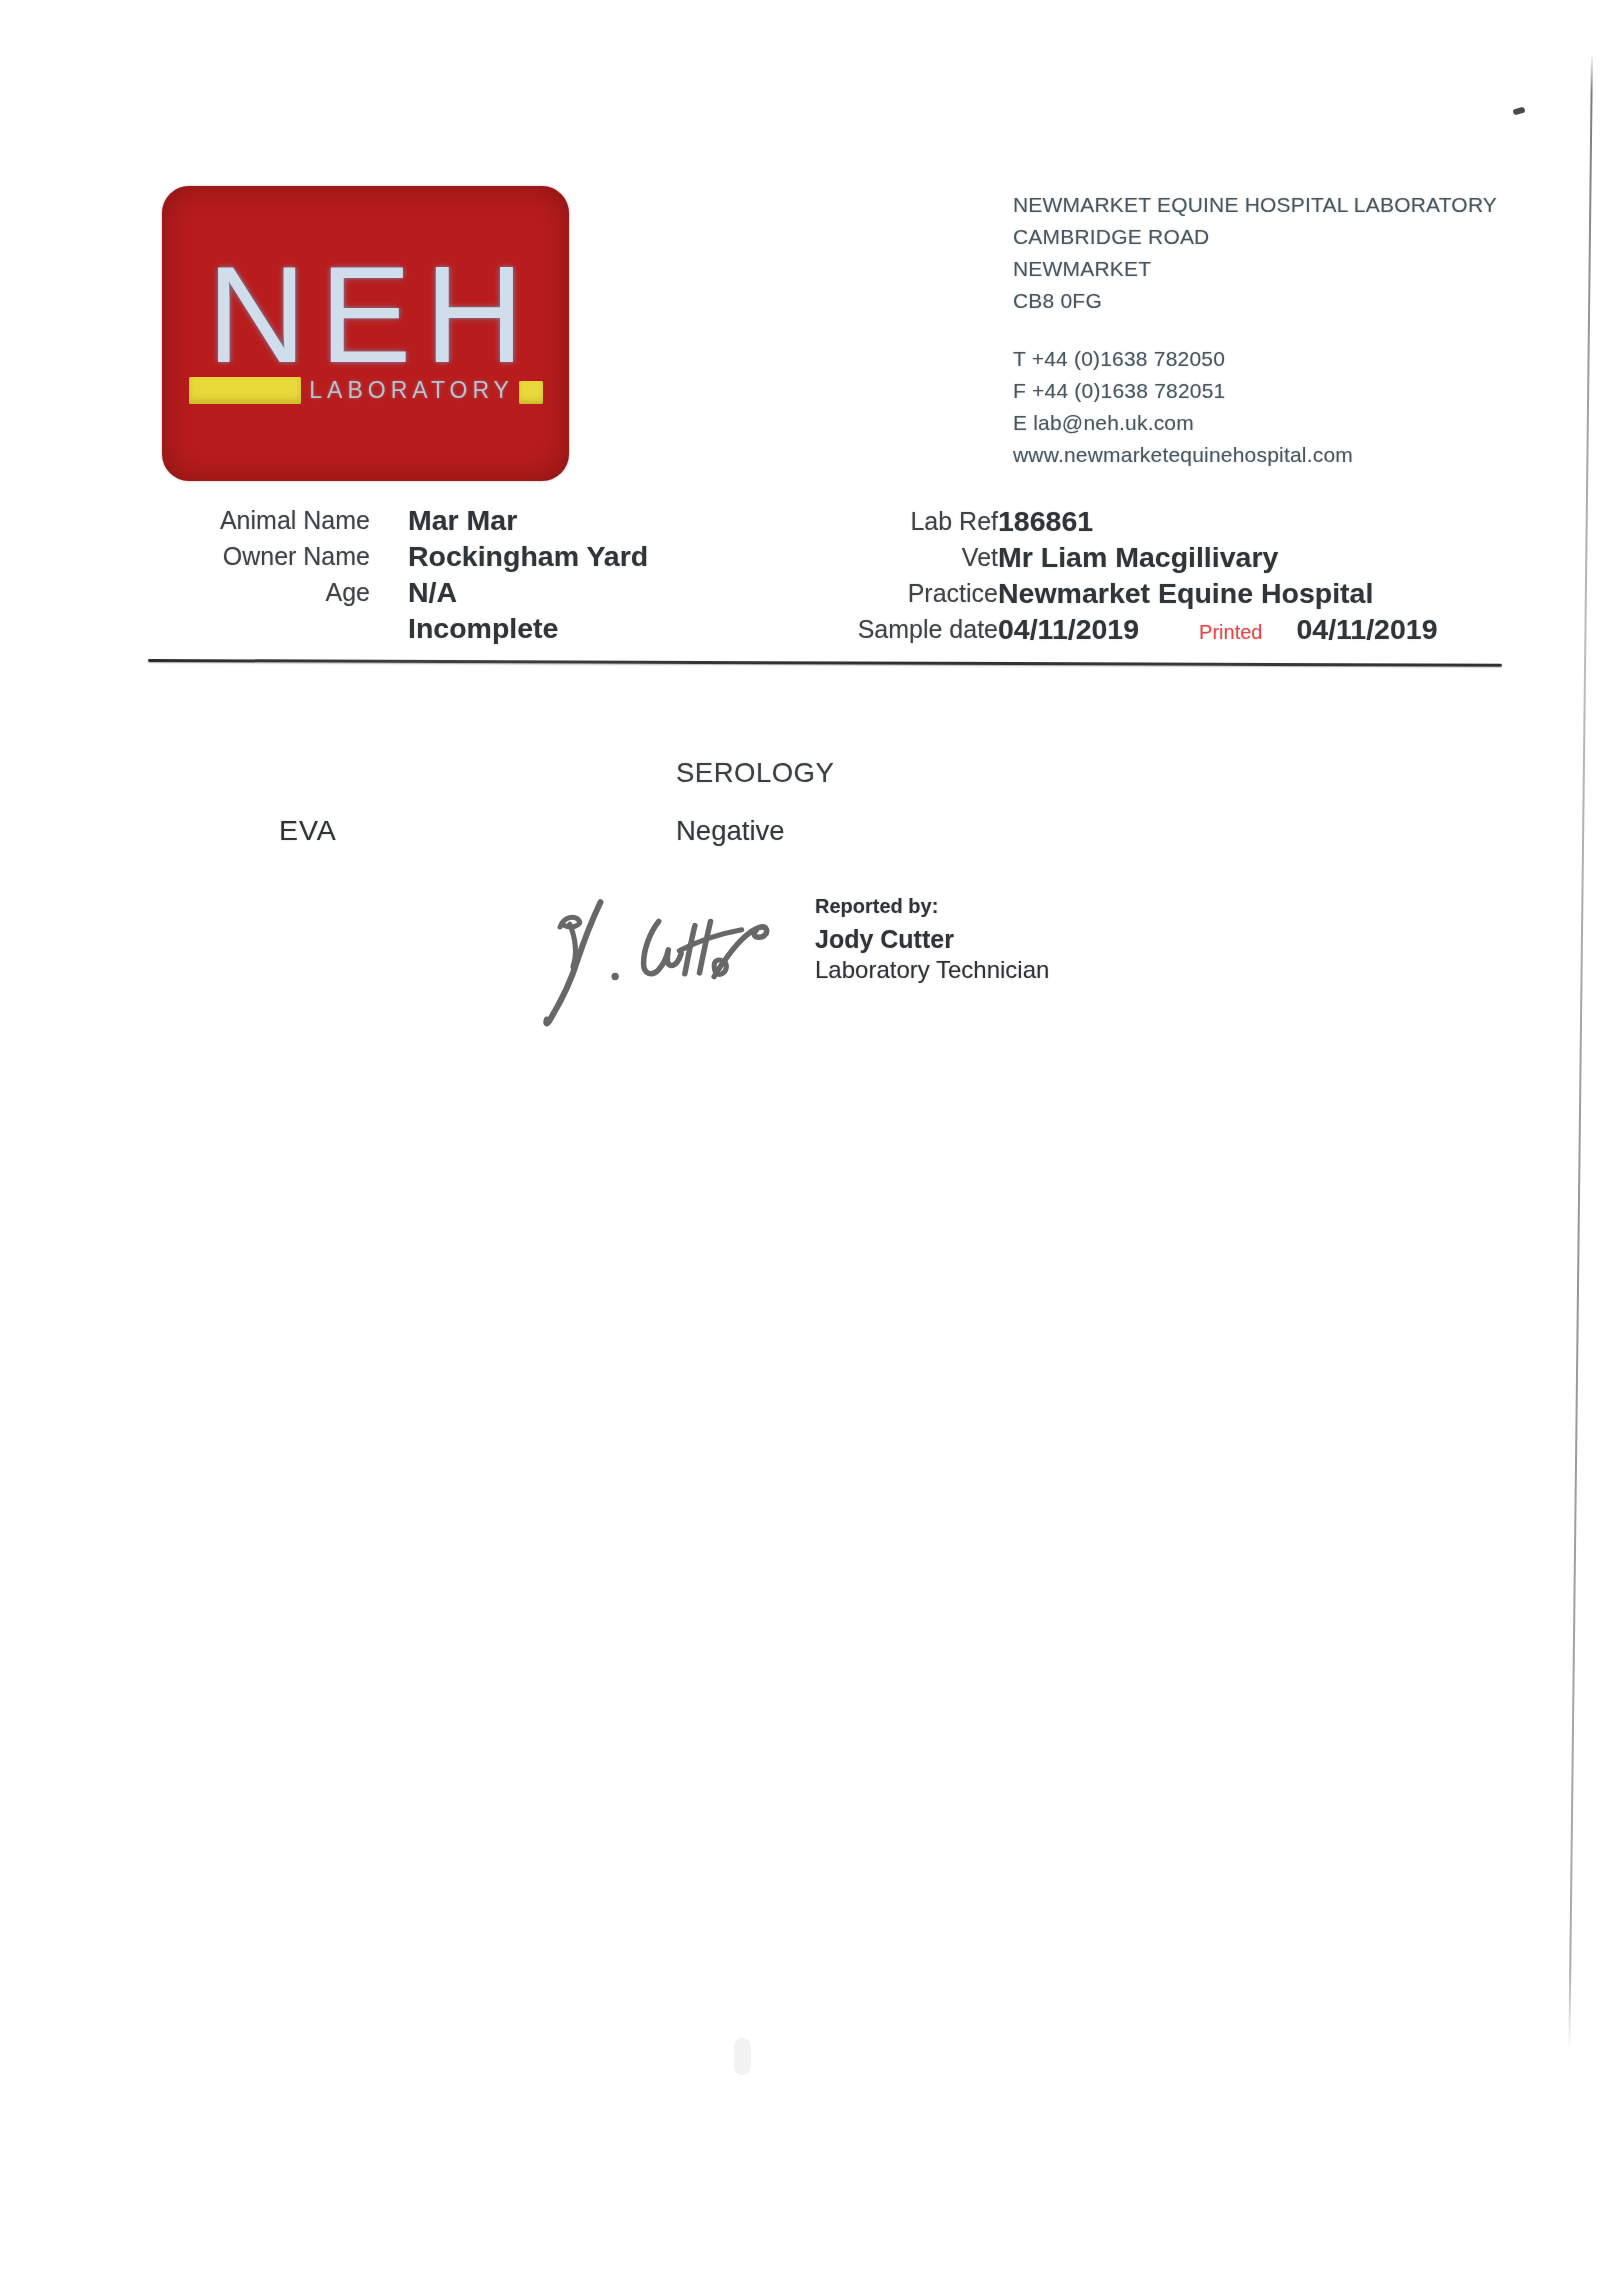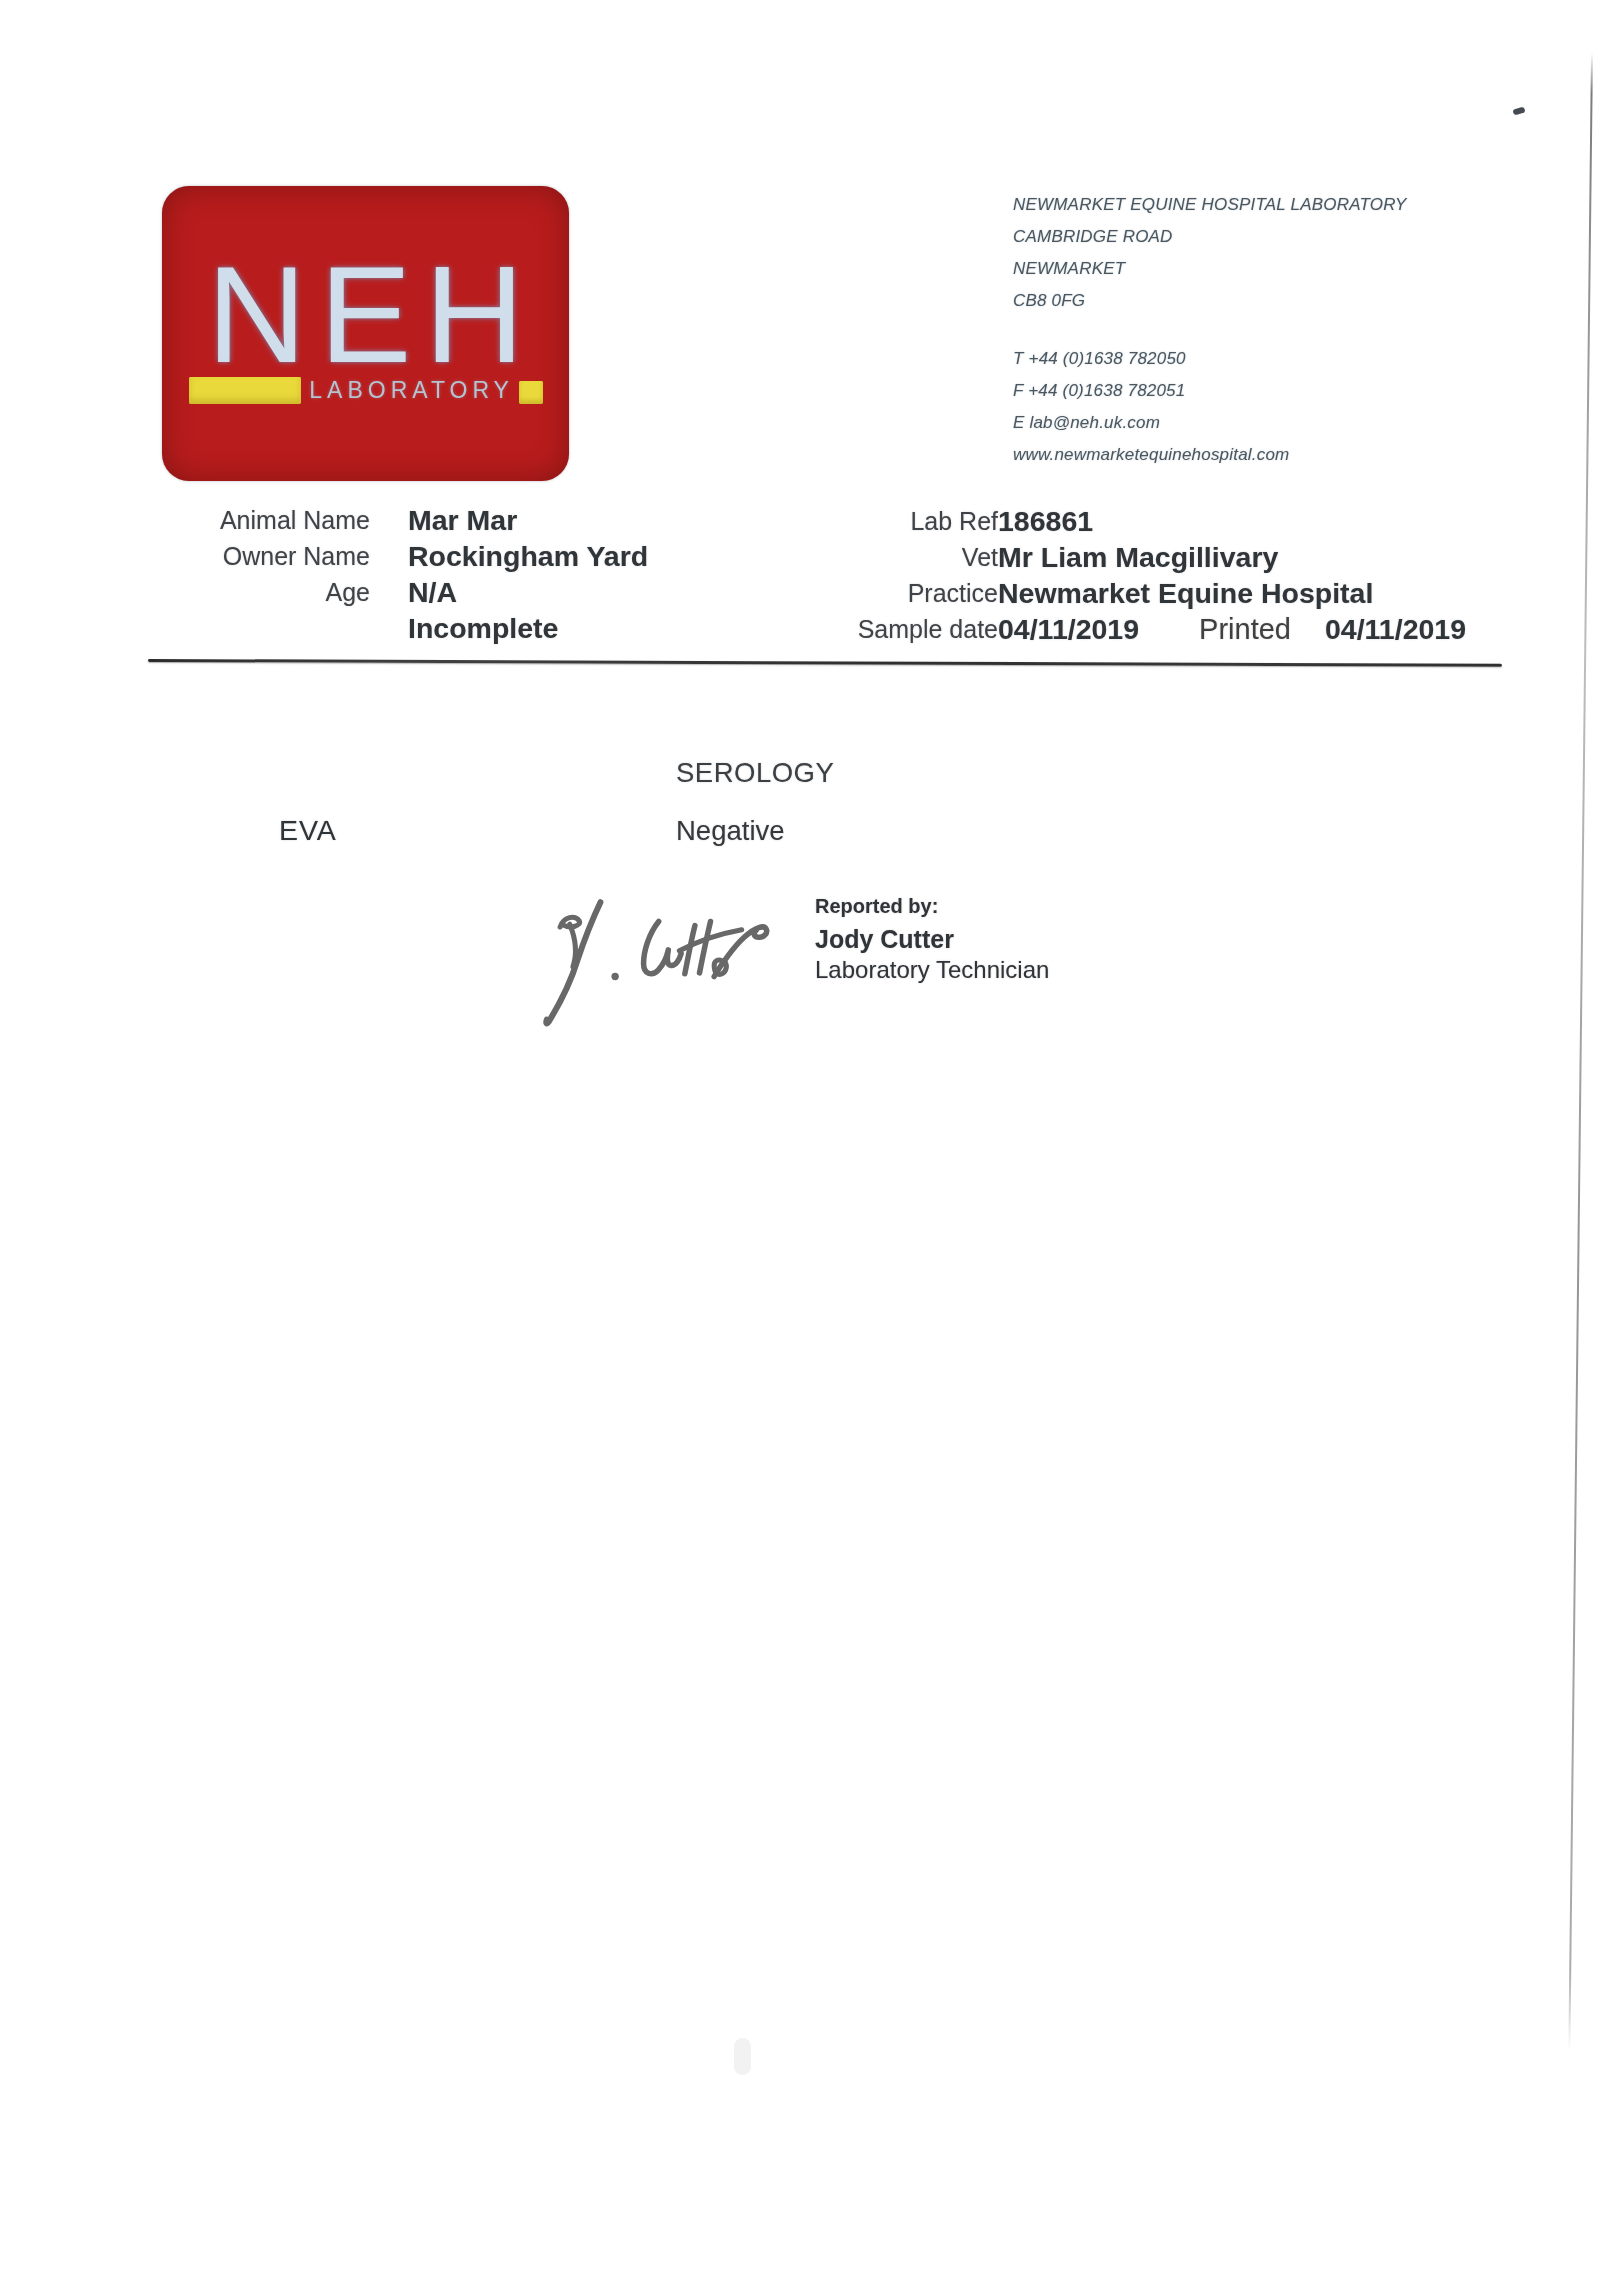--- a/index.html
+++ b/index.html
@@ -17,33 +17,33 @@
   .logo-bottom { position:absolute; left:27px; right:20px; top:191px; height:27px;
     display:flex; align-items:flex-end; }
   .logo-bar { width:112px; height:27px; background:#e9d93a; border-radius:1.4px;
     box-shadow: inset 0 -4.6px 6.4px rgba(120,100,0,.25); }
   .logo-lab { margin-left:8.3px; font-size:23px; letter-spacing:5px; color:#b5c4d1;
     white-space:nowrap; text-shadow:0 0 3.7px rgba(150,180,210,.4); }
   .logo-sq { margin-left:5.5px; width:24px; height:23px; background:#e9d93a; border-radius:1.4px;
     box-shadow: inset 0 -3.7px 4.6px rgba(120,100,0,.25); }
 
   
-  .letterhead { position:absolute; left:1013px; top:189px; font-size:17px; line-height:32px;
-    color:#4a5760; letter-spacing:0.2px; text-shadow:0 0 1.8px rgba(80,100,115,.35); white-space:nowrap;font-style:italic; }
+  .letterhead { position:absolute; left:1013px; top:189px; font-size:21px; line-height:32px;
+    color:#4a5760; letter-spacing:0.2px; text-shadow:0 0 1.8px rgba(80,100,115,.35); white-space:nowrap; }
   .lh-gap { height:26px; }
 
   
   .info-grid { position:absolute; display:grid; font-size:25px; color:#3f4347;
     text-shadow:0 0 1.8px rgba(70,70,70,.28); }
   .patient-block { left:191px; top:502px; grid-template-columns:179px auto; column-gap:38px; }
   .case-block   { left:846px; top:503px; grid-template-columns:152px auto; }
   .info-grid > div { line-height:36px; white-space:nowrap; }
   .info-grid .lbl { text-align:right; }
   .info-grid .val { font-weight:bold; font-size:28.5px; color:#303539; }
-  .plbl { font-weight:normal; font-size:29px; color:#404040; margin-left:60px; }
+  .plbl { font-weight:normal; font-size:20px; color:#ef4444; margin-left:60px; }
   .pval { font-weight:bold; font-size:28.5px; color:#303539; margin-left:34px; }
 
   
   .divider { position:absolute; left:148px; top:659px; width:1354px; height:3.2px;
     background:linear-gradient(90deg,#2d2d2d,#404040 22%,#2f2f2f 55%,#383838 80%,#303030);
     border-radius:1.8px; transform:rotate(0.2deg); transform-origin:left center;
     box-shadow:0 0.9px 1.4px rgba(60,60,60,.4); }
 
   
   .serology-title { position:absolute; left:676px; top:757px; font-size:27.5px;

